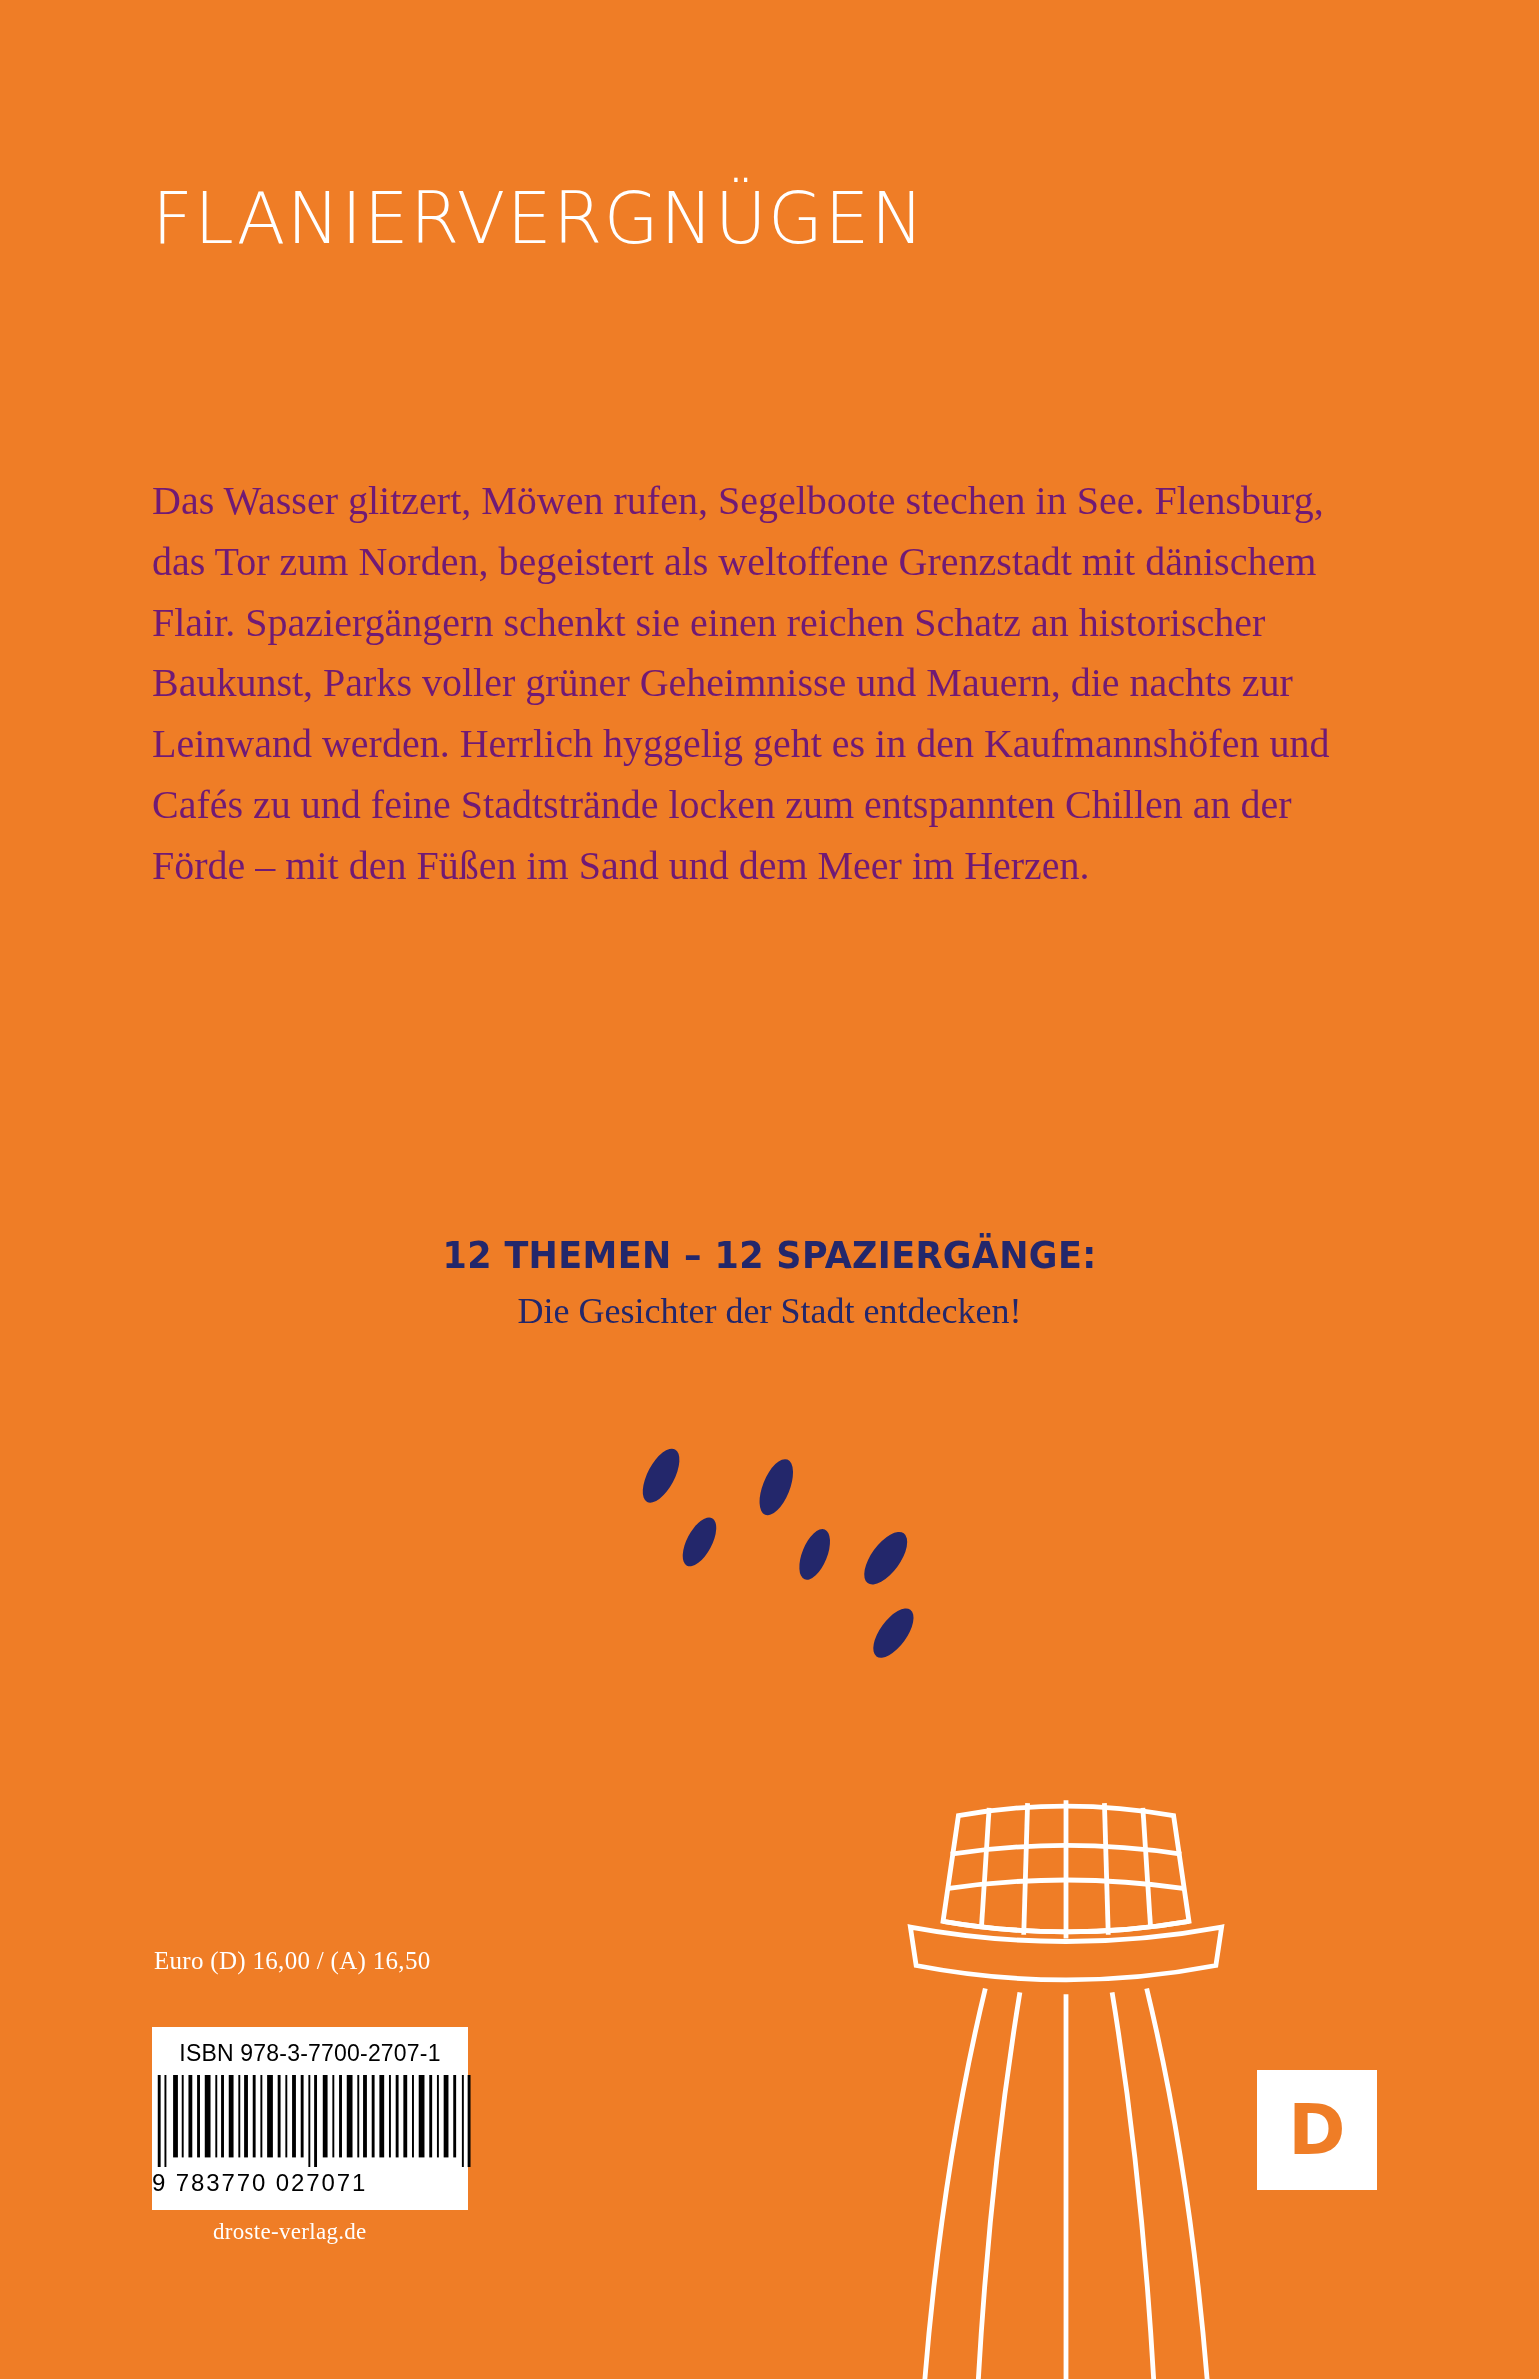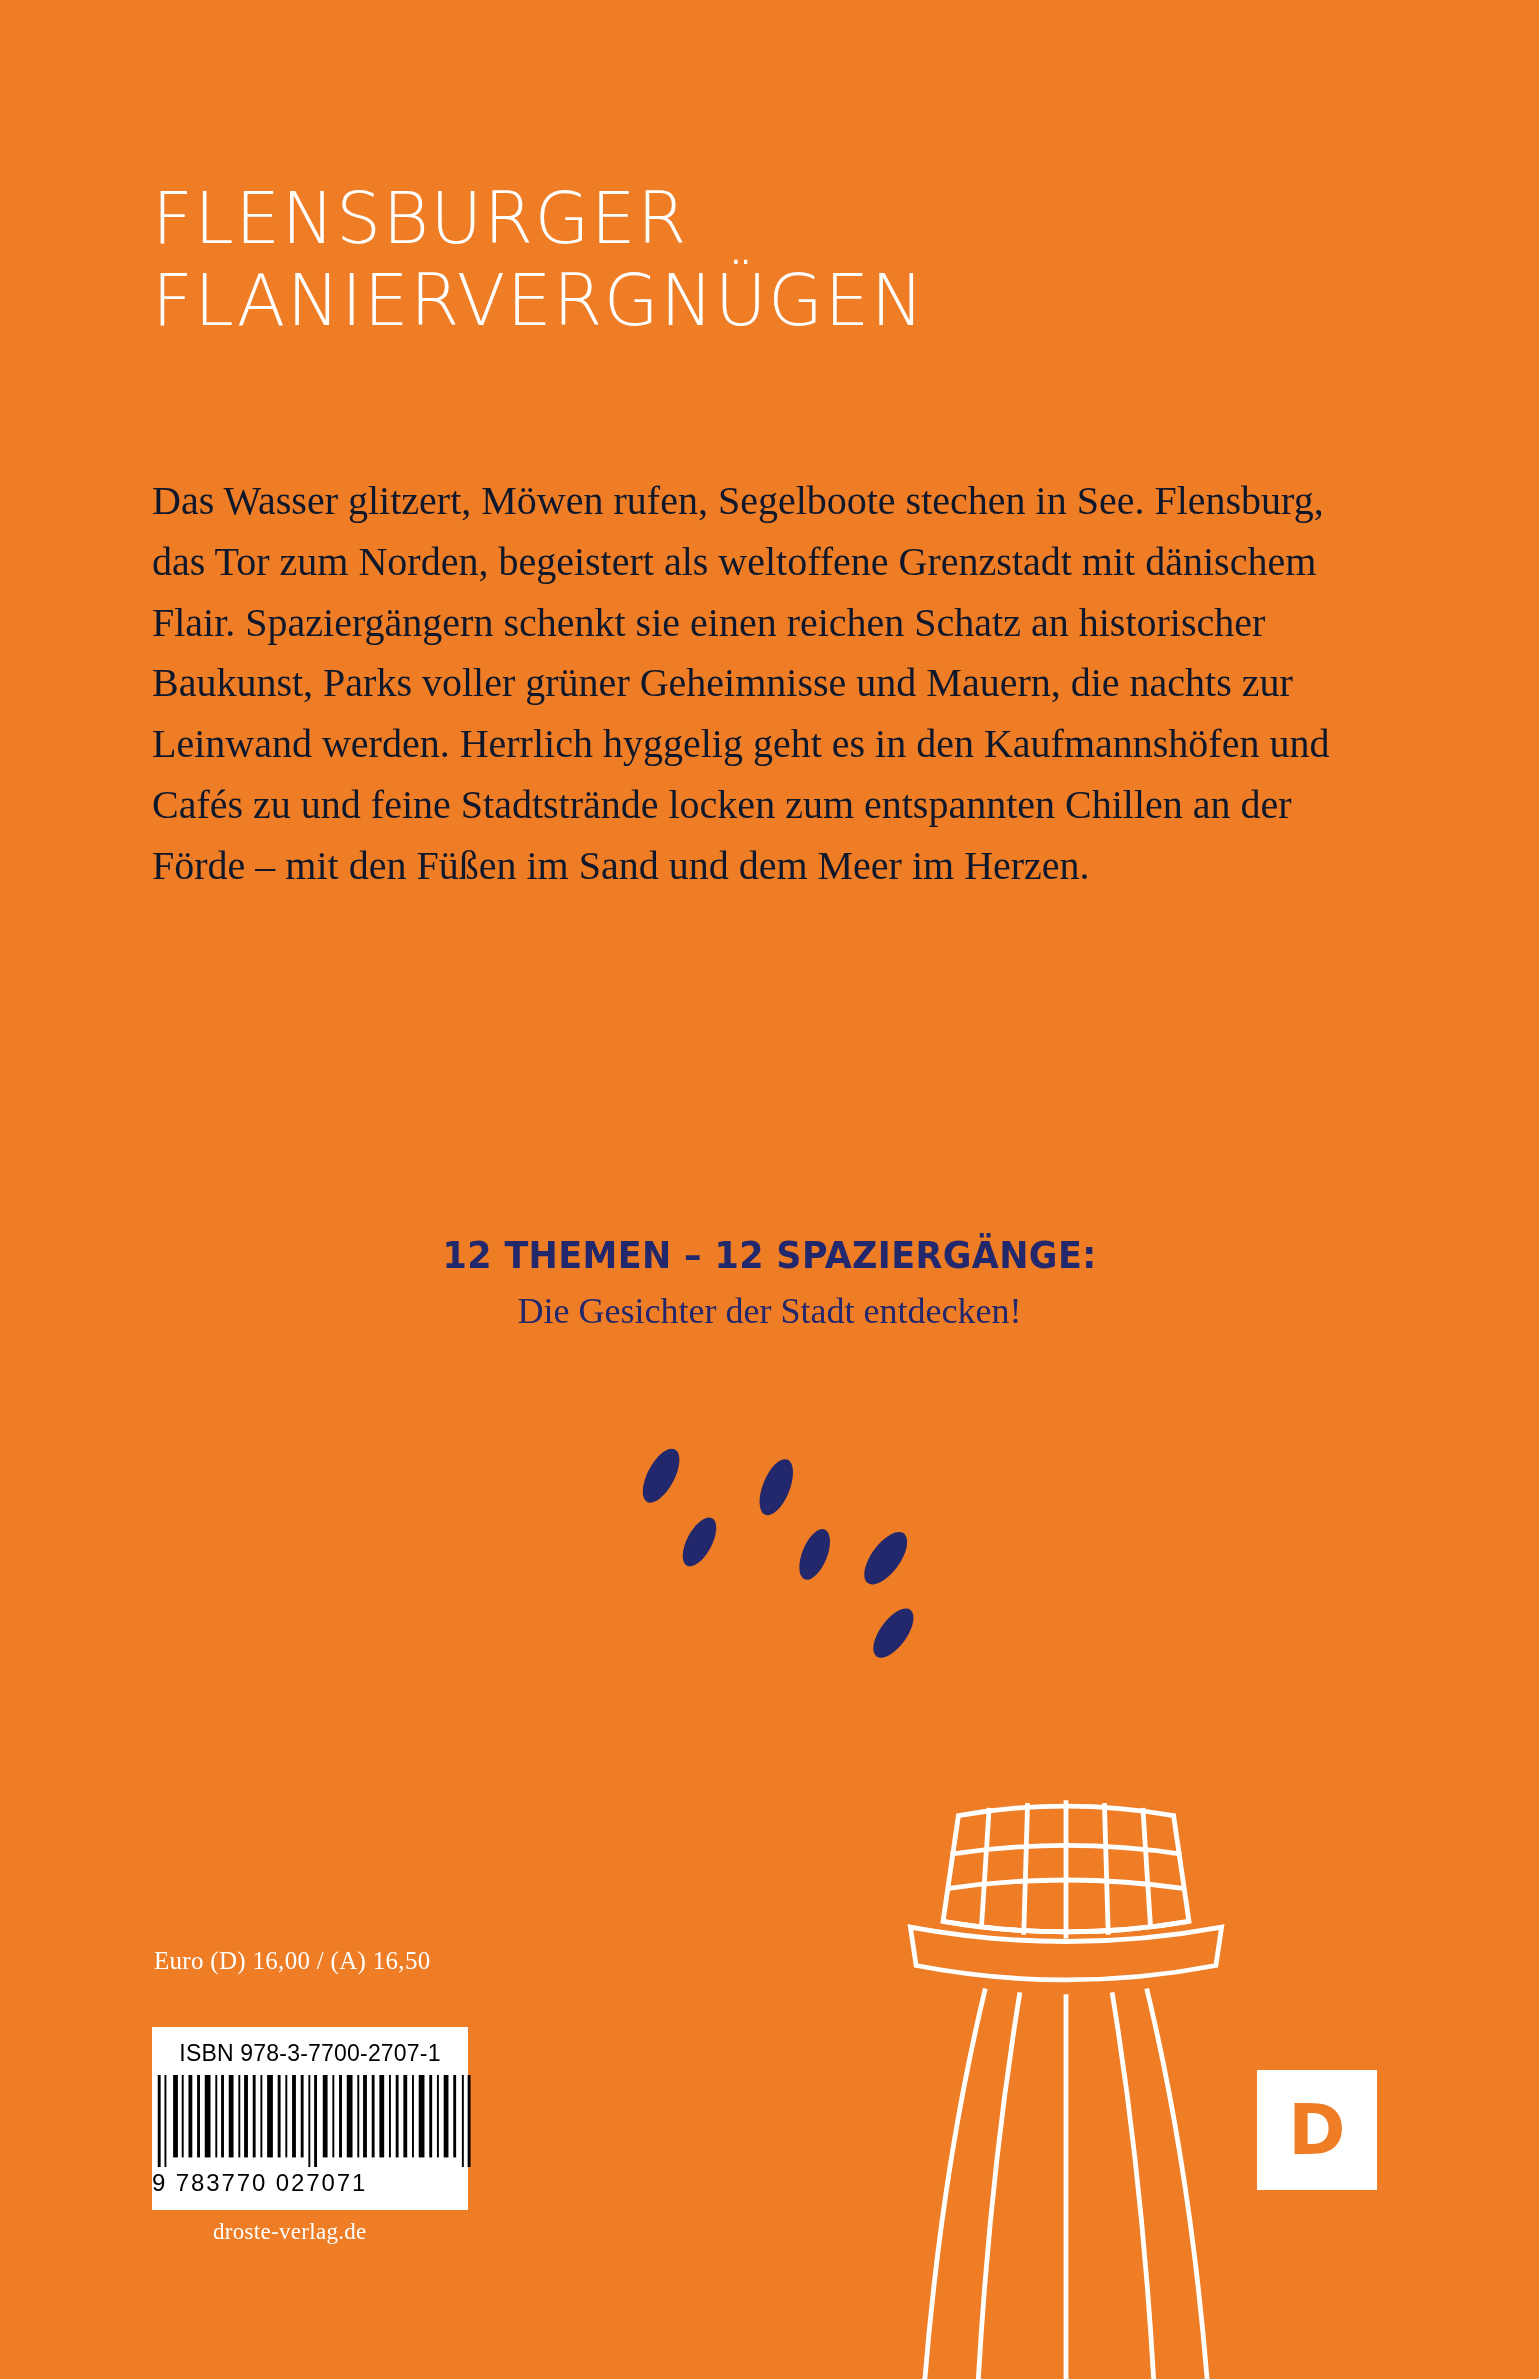--- a/index.html
+++ b/index.html
@@ -39,21 +39,21 @@
 
   
   .intro {
     position: absolute;
     left: 152px;
     top: 471px;
     width: 1196px;
     font-family: "Liberation Serif", serif;
     font-size: 40px;
     line-height: 1.52;
-    color: #0f172a;
+    color: #701a75;
     text-align: left;
   }
 
   
   .themes {
     position: absolute;
     left: 0;
     right: 0;
     top: 1233px;
     text-align: center;
@@ -164,21 +164,20 @@
     transform: translate(-50%, -50%);
     line-height: 1;
   }
 </style>
 </head>
 <body>
 
 <div class="page">
 
   <div class="title-block">
-    <div class="title-line">FLENSBURGER</div>
     <div class="title-line">FLANIERVERGNÜGEN</div>
   </div>
 
   <div class="intro">Das Wasser glitzert, Möwen rufen, Segelboote stechen in See. Flensburg, das Tor zum Norden, begeistert als weltoffene Grenzstadt mit dänischem Flair. Spaziergängern schenkt sie einen reichen Schatz an historischer Baukunst, Parks voller grüner Geheimnisse und Mauern, die nachts zur Leinwand werden. Herrlich hyggelig geht es in den Kaufmannshöfen und Cafés zu und feine Stadtstrände locken zum entspannten Chillen an der Förde – mit den Füßen im Sand und dem Meer im Herzen.</div>
 
   <div class="themes">
     <div class="themes-head">12 THEMEN – 12 SPAZIERGÄNGE:</div>
     <div class="themes-sub">Die Gesichter der Stadt entdecken!</div>
   </div>
 

